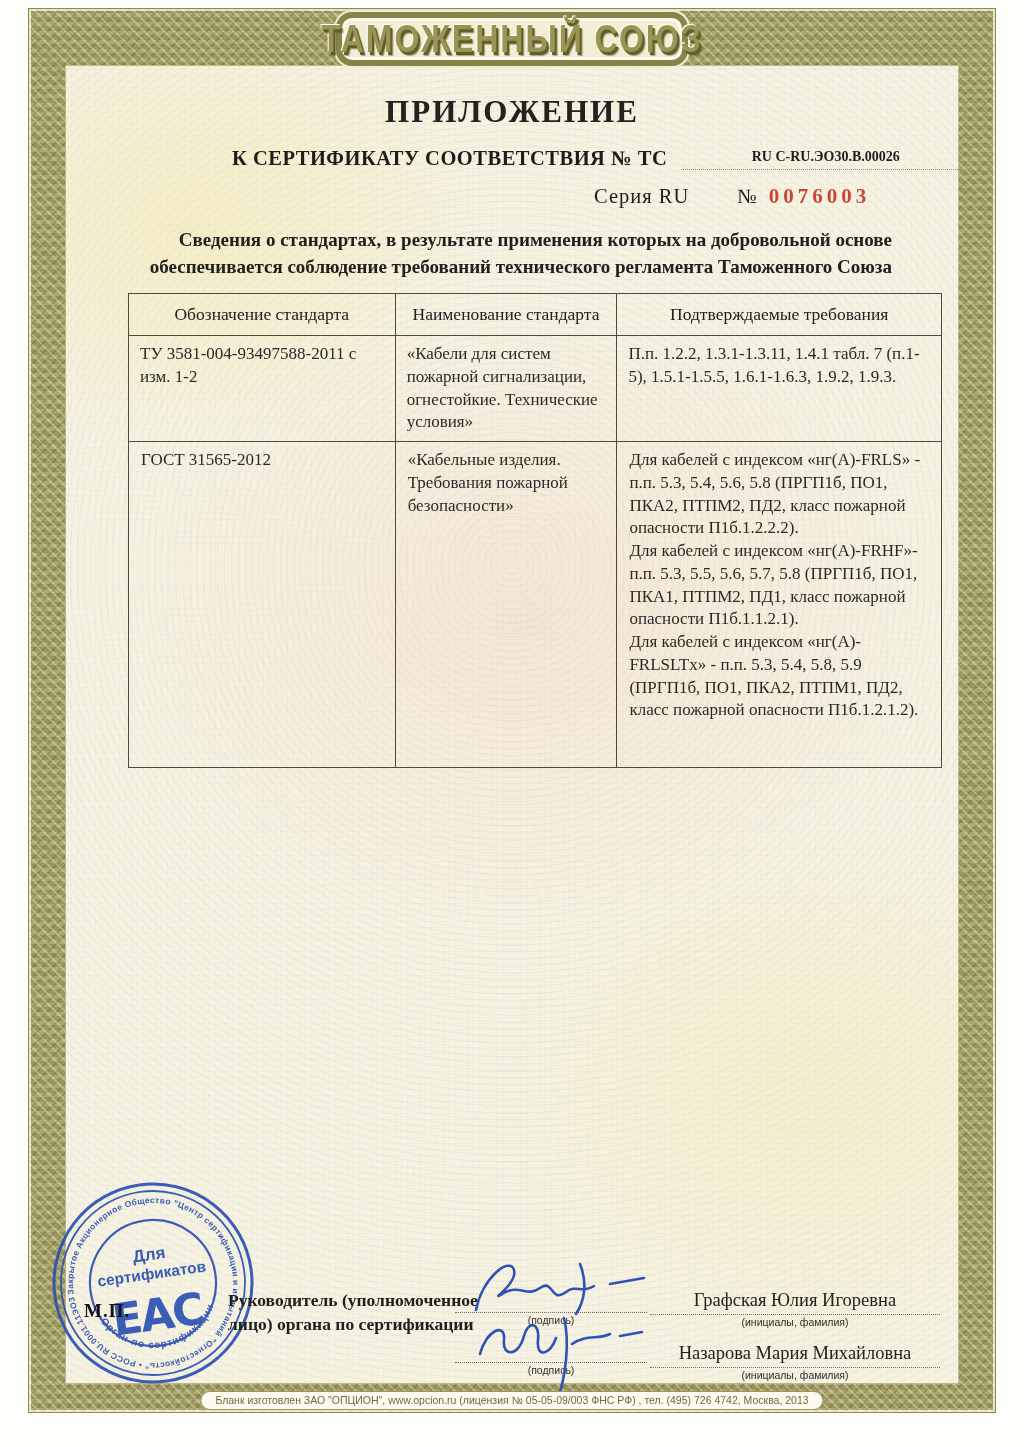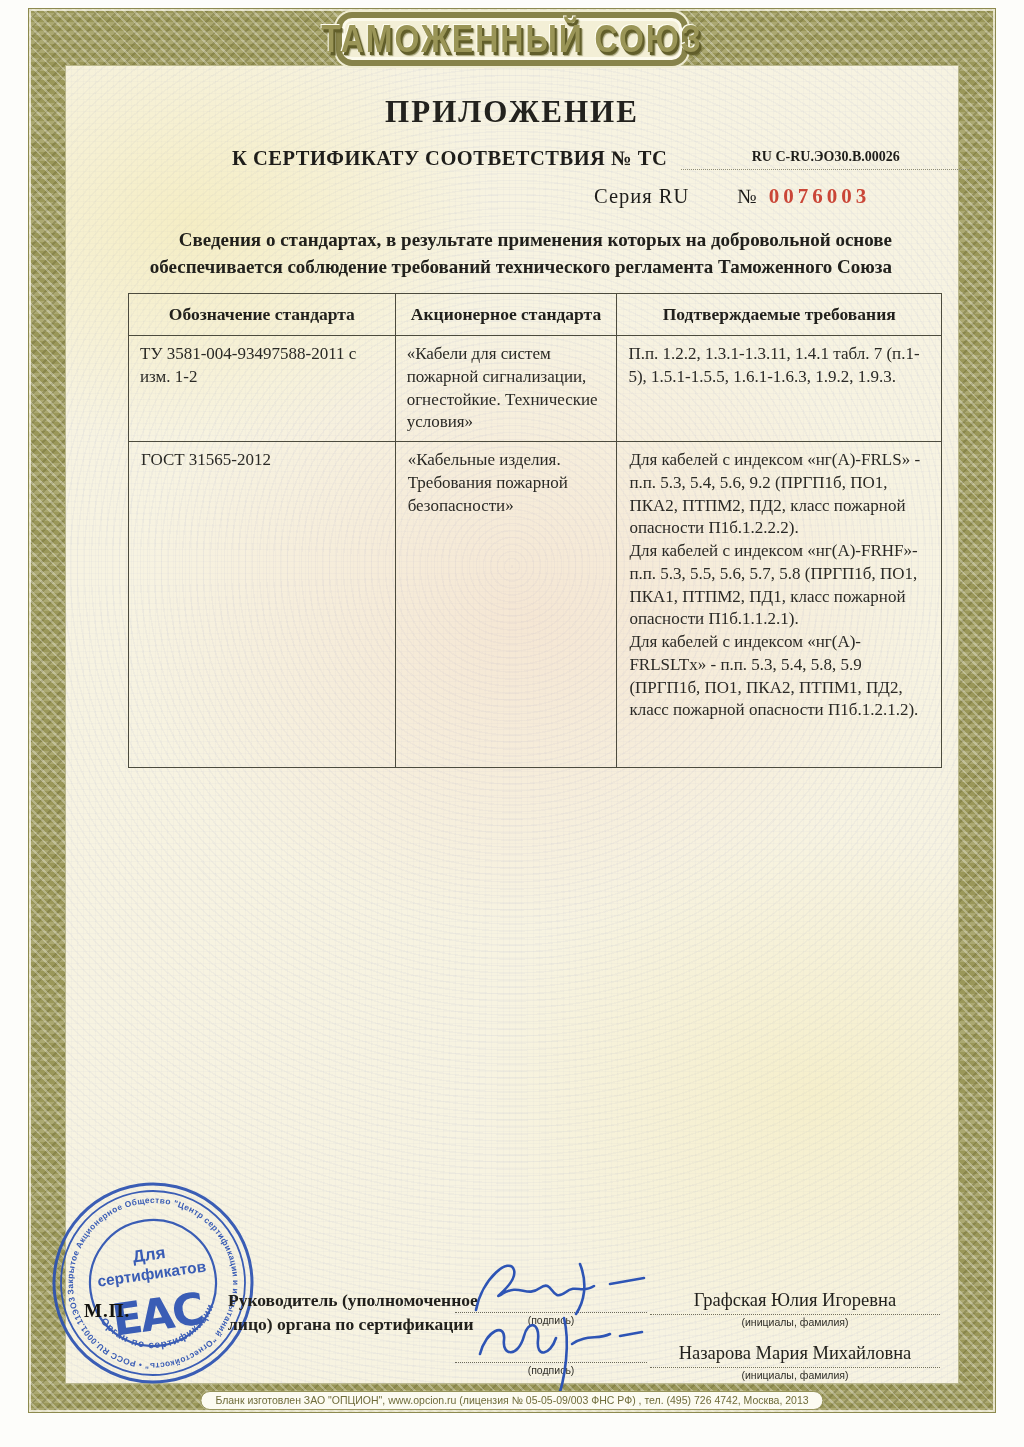--- a/index.html
+++ b/index.html
@@ -71,21 +71,21 @@
 
   .intro {
     position: absolute; top: 227px; left: 132px; width: 760px; z-index: 2;
     text-align: right; font-size: 19px; font-weight: bold; line-height: 1.42; color: #21201c;
   }
 
   
   .standards { position: absolute; top: 293px; left: 128px; z-index: 2; border-collapse: collapse; width: 814px; }
   .standards th, .standards td { border: 1.6px solid #4c4b3e; background: transparent; }
   .standards th {
-    font-size: 17.5px; font-weight: bold; text-align: center; vertical-align: middle;
+    font-size: 17.5px; font-weight: normal; text-align: center; vertical-align: middle;
     padding: 4px 6px; line-height: 1.25; height: 42px; color: #21201c;
   }
   .standards td {
     font-size: 17px; vertical-align: top; text-align: left;
     padding: 7px 10px 7px 12px; line-height: 1.34; color: #2a2925;
   }
   .row-1 td { height: 92px; padding-left: 11px; }
   .row-2 td { height: 326px; }
   .req-par { margin: 0; }
 
@@ -153,37 +153,37 @@
 
   <table class="standards">
     <colgroup>
       <col style="width:267px">
         <col style="width:222px">
         <col style="width:325px">
     </colgroup>
     <thead>
       <tr>
         <th>Обозначение стандарта</th>
-        <th>Акционерное стандарта</th>
+        <th>Наименование стандарта</th>
         <th>Подтверждаемые требования</th>
       </tr>
     </thead>
     <tbody>
       <tr class="row-1">
         <td>ТУ 3581-004-93497588-2011 с изм. 1-2</td>
         <td>«Кабели для систем пожарной сигнализации, огнестойкие. Технические условия»</td>
         <td>
           <p class="req-par">П.п. 1.2.2, 1.3.1-1.3.11, 1.4.1 табл. 7 (п.1-5), 1.5.1-1.5.5, 1.6.1-1.6.3, 1.9.2, 1.9.3.</p>
         </td>
       </tr>
       <tr class="row-2">
         <td>ГОСТ 31565-2012</td>
         <td>«Кабельные изделия. Требования пожарной безопасности»</td>
         <td>
-          <p class="req-par">Для кабелей с индексом «нг(А)-FRLS» - п.п. 5.3, 5.4, 5.6, 9.2 (ПРГП1б, ПО1, ПКА2, ПТПМ2, ПД2, класс пожарной опасности П1б.1.2.2.2).</p>
+          <p class="req-par">Для кабелей с индексом «нг(А)-FRLS» - п.п. 5.3, 5.4, 5.6, 5.8 (ПРГП1б, ПО1, ПКА2, ПТПМ2, ПД2, класс пожарной опасности П1б.1.2.2.2).</p>
           <p class="req-par">Для кабелей с индексом «нг(А)-FRHF»- п.п. 5.3, 5.5, 5.6, 5.7, 5.8 (ПРГП1б, ПО1, ПКА1, ПТПМ2, ПД1, класс пожарной опасности П1б.1.1.2.1).</p>
           <p class="req-par">Для кабелей с индексом «нг(А)-FRLSLTx» - п.п. 5.3, 5.4, 5.8, 5.9 (ПРГП1б, ПО1, ПКА2, ПТПМ1, ПД2, класс пожарной опасности П1б.1.2.1.2).</p>
         </td>
       </tr>
     </tbody>
   </table>
 
   <svg class="stamp-svg" viewBox="0 0 206 206">
     <defs>
       <path id="ringOuter" d="M 23 103 A 80 80 0 1 1 183 103 A 80 80 0 1 1 23 103" fill="none"></path>

